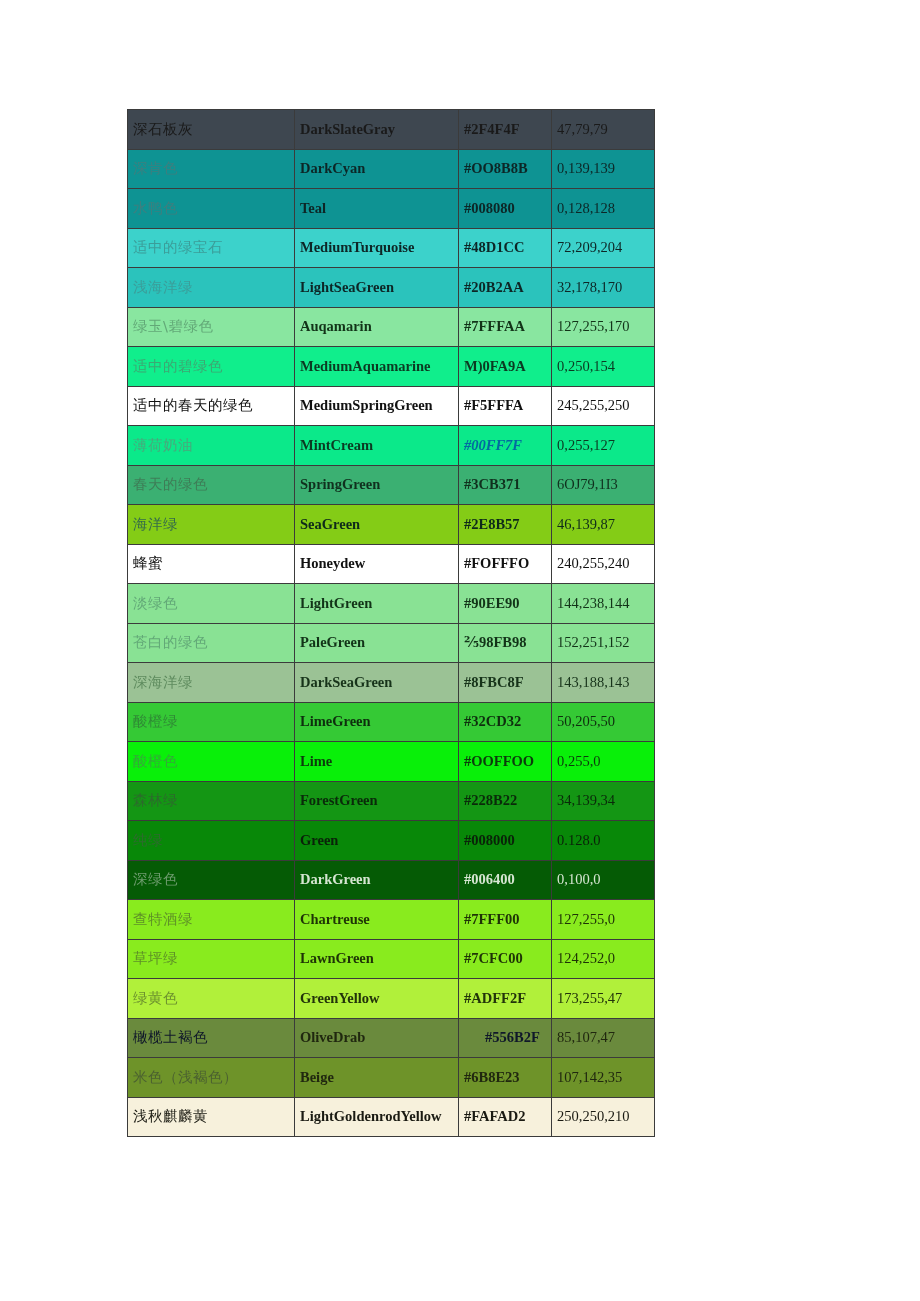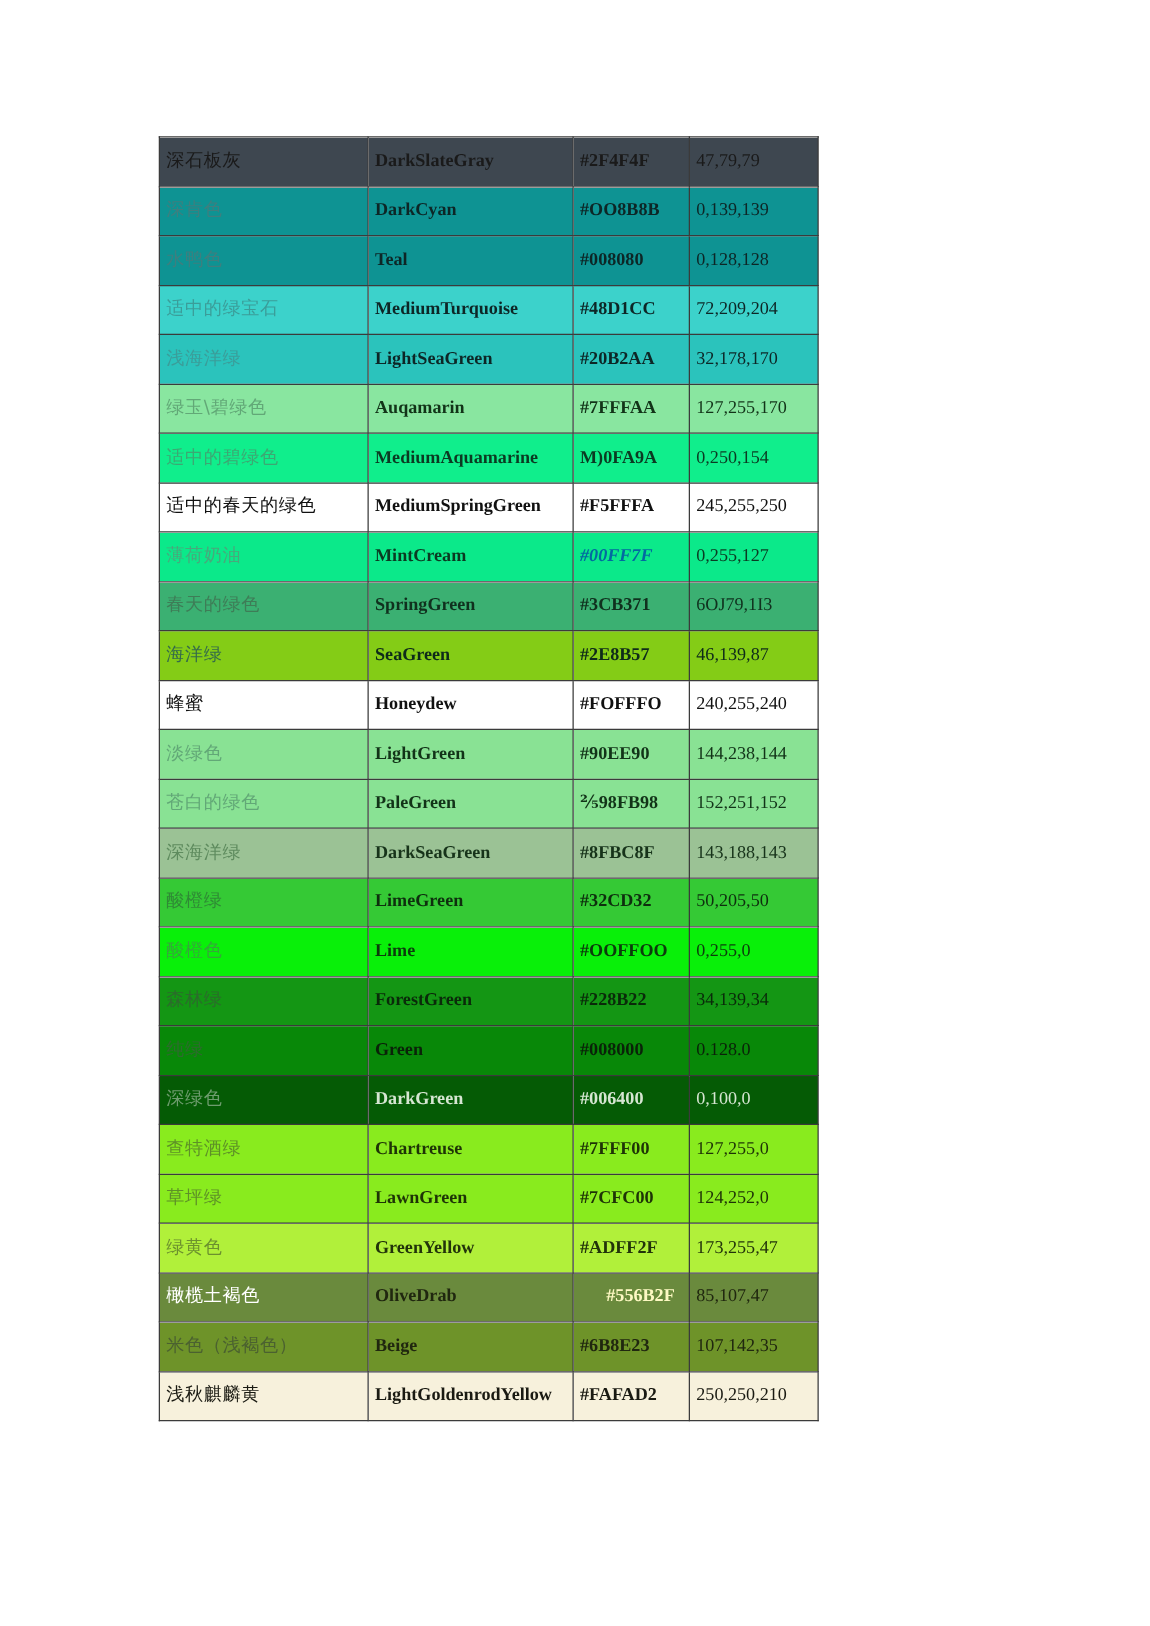--- a/index.html
+++ b/index.html
@@ -193,23 +193,23 @@
           <td class="hex" style="color: rgb(30, 51, 6);">#7CFC00</td>
           <td class="rgb" style="color: rgb(30, 51, 6);">124,252,0</td>
         </tr>
         <tr style="background: rgb(177, 240, 58);">
           <td class="cn" style="color: rgb(108, 145, 46);">绿黄色</td>
           <td class="en" style="color: rgb(34, 51, 10);">GreenYellow</td>
           <td class="hex" style="color: rgb(34, 51, 10);">#ADFF2F</td>
           <td class="rgb" style="color: rgb(34, 51, 10);">173,255,47</td>
         </tr>
         <tr style="background: rgb(106, 138, 61);">
-          <td class="cn" style="color: #ffffff;">橄榄土褐色</td>
+          <td class="cn" style="color: #0f172a;">橄榄土褐色</td>
           <td class="en" style="color: rgb(32, 39, 15);">OliveDrab</td>
-          <td class="hex" style="color: #fef9c3; padding-left: 26px;">#556B2F</td>
+          <td class="hex" style="color: #0f172a; padding-left: 26px;">#556B2F</td>
           <td class="rgb" style="color: rgb(32, 39, 15);">85,107,47</td>
         </tr>
         <tr style="background: rgb(110, 147, 41);">
           <td class="cn" style="color: rgb(75, 97, 48);">米色（浅褐色）</td>
           <td class="en" style="color: rgb(32, 39, 15);">Beige</td>
           <td class="hex" style="color: rgb(32, 39, 15);">#6B8E23</td>
           <td class="rgb" style="color: rgb(32, 39, 15);">107,142,35</td>
         </tr>
         <tr style="background: rgb(247, 241, 220); border-radius: 11px;">
           <td class="cn" style="color: rgb(26, 26, 18);">浅秋麒麟黄</td>

